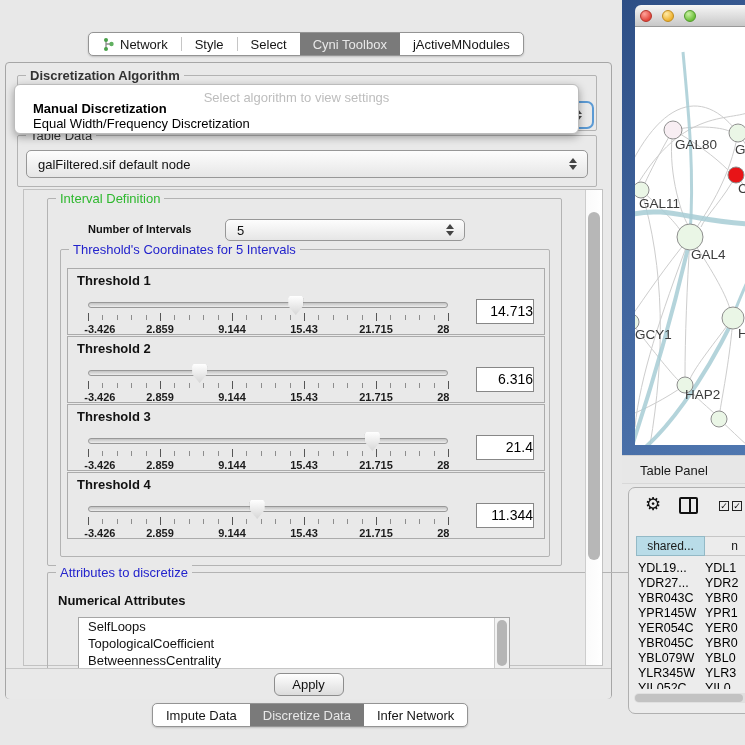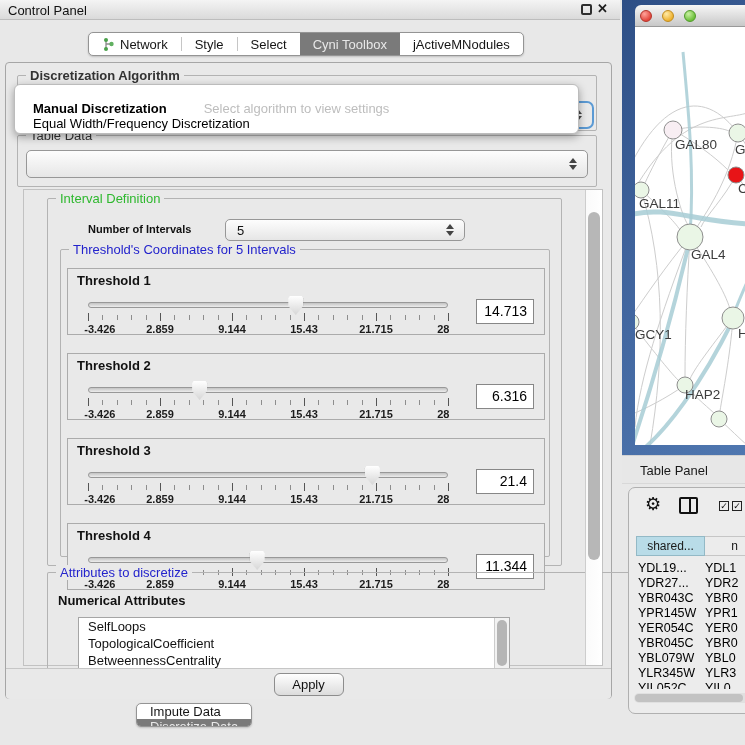--- a/index.html
+++ b/index.html
@@ -36,45 +36,45 @@
   .spinner{position:absolute;right:9px;top:50%;transform:translateY(-50%);width:9px;height:12px;}
   .spinner i{position:absolute;left:0;width:0;height:0;border-left:4.5px solid transparent;border-right:4.5px solid transparent;}
   .spinner .up{top:0;border-bottom:5px solid #444;}
   .spinner .dn{bottom:0;border-top:5px solid #444;}
 
   .algo-combo{position:absolute;left:11px;top:38px;width:577px;height:28px;background:#e9e9e9;
     border:2px solid #5b9ad4;border-radius:7px;}
 
   .popup{position:absolute;left:8px;top:21px;width:565px;height:50px;background:#fff;
     border:1px solid #bcbcbc;border-radius:6px;box-shadow:0 3px 9px rgba(0,0,0,.35);z-index:6;}
-  .popup-hint{text-align:center;color:#bdbdbd;font-size:13px;padding-top:16px;height:16px;}
+  .popup-hint{text-align:center;color:#bdbdbd;font-size:13px;padding-top:5px;height:16px;}
   .popup-item{font-size:13px;color:#000;padding-left:18px;height:15px;line-height:15px;}
   .popup-item.b{font-weight:bold;}
 
   .scroll-wrap{position:absolute;left:17px;top:126px;width:580px;height:477px;background:#e9e9e9;border:1px solid #c2c2c2;}
   .vscroll{position:absolute;right:0;top:0;width:17px;height:100%;background:linear-gradient(90deg,#fafafa,#fff);border-left:1px solid #cdcdcd;}
   .vthumb{position:absolute;left:2px;width:12px;background:#b7b7b7;border-radius:6px;}
 
   .num-label{position:absolute;left:40px;top:24px;font-size:11px;font-weight:bold;color:#111;}
   .bold-label{font-size:13px;font-weight:bold;color:#111;}
 
-  .th-block{position:relative;width:478px;height:67px;margin:0 0 18px 6px;border:1px solid #ababab;background:#e9e9e9;}
+  .th-block{position:relative;width:478px;height:67px;margin:0 0 1px 6px;border:1px solid #ababab;background:#e9e9e9;}
   .th-title{position:absolute;left:9px;top:4px;font-size:13px;font-weight:bold;color:#111;}
   .th-slider{position:absolute;left:20px;top:26px;width:360px;height:40px;}
   .track{position:absolute;left:0;right:0;top:7px;height:6px;border:1px solid #989898;border-radius:4px;
     background:linear-gradient(#c3c3c3,#ededed);}
   .handle{position:absolute;top:1px;width:15px;height:19px;
     clip-path:polygon(10% 0,90% 0,100% 12%,100% 52%,50% 100%,0 52%,0 12%);
     background:linear-gradient(#ffffff,#d6d6d6);filter:drop-shadow(0 0 1px #777);}
   .ticks-minor{position:absolute;left:0;right:0;top:20px;height:5px;
     background:repeating-linear-gradient(90deg,#8d8d8d 0,#8d8d8d 1px,transparent 1px,transparent 4%);}
   .tick-major{position:absolute;top:18px;width:1px;height:8px;background:#555;}
   .tick-label{position:absolute;top:28px;font-size:11px;font-weight:bold;color:#1c1c1c;white-space:nowrap;}
   .th-value{position:absolute;right:10px;top:30px;width:58px;height:25px;background:#fff;border:1px solid #878787;
-    font-size:14px;color:#000;text-align:right;line-height:23px;padding-right:6px;}
+    font-size:14px;color:#000;text-align:right;line-height:23px;padding-right:0;}
 
   .listbox{position:absolute;background:#fff;border:1px solid #a5a5a5;overflow:hidden;}
   .list-item{font-size:13px;color:#111;padding-left:9px;height:17px;line-height:17px;}
   .list-vscroll{position:absolute;right:0;top:0;width:15px;height:100%;background:#f2f2f2;border-left:1px solid #ccc;}
   .list-vthumb{position:absolute;left:2px;top:2px;width:10px;height:92%;background:#b5b5b5;border-radius:5px;}
 
   .apply-row{position:absolute;left:0;right:0;top:605px;height:31px;background:#e9e9e9;border-top:1px solid #c6c6c6;
     display:flex;justify-content:center;align-items:flex-start;border-radius:0 0 4px 4px;}
   .apply-btn{margin-top:4px;width:70px;height:23px;border:1px solid #8d8d8d;border-radius:6px;
     background:linear-gradient(#fefefe,#dcdcdc);font-size:13px;color:#111;text-align:center;line-height:21px;}
@@ -109,25 +109,20 @@
   .tp-cell.c1{width:68px;padding-left:2px;}
   .tp-cell.c2{width:60px;padding-left:1px;}
   .hscroll{position:absolute;left:5px;top:205px;width:122px;height:10px;background:#e0e0e0;border-radius:5px;}
   .hthumb{position:absolute;left:1px;top:1px;width:108px;height:8px;background:#c2c2c2;border-radius:4px;}
 </style>
 </head>
 <body>
 
 <div class="left-panel">
 
-  <div class="titlebar">
-    <span class="titlebar-text">Control Panel</span>
-    <span class="float-icon"></span>
-    <span class="close-icon">✕</span>
-  </div>
 
   <div class="tabbar" style="left:88px;top:32px;">
     <div class="tab">
       <svg class="net-ico" width="12" height="15" viewBox="0 0 12 15">
         <line x1="4" y1="3" x2="4" y2="12" stroke="#8a8a8a" stroke-width="1.3"></line>
         <line x1="4" y1="7" x2="9" y2="7" stroke="#8a8a8a" stroke-width="1.3"></line>
         <circle cx="4" cy="3" r="2" fill="#4aa04a"></circle>
           <circle cx="4" cy="12" r="2" fill="#4aa04a"></circle>
           <circle cx="9.5" cy="7" r="2.2" fill="#61b061"></circle>
       </svg>
@@ -163,20 +158,21 @@
 
     <div class="popup">
       <div class="popup-hint">Select algorithm to view settings</div>
       <div class="popup-item b">Manual Discretization</div>
       <div class="popup-item">Equal Width/Frequency Discretization</div>
     </div>
 
     <div class="group" style="left:11px;top:72px;width:580px;height:52px;">
       <span class="group-label gl-dark" style="font-weight:normal;">Table Data</span>
       <div class="combo" style="left:8px;top:14px;width:562px;height:28px;">
+        <span>galFiltered.sif default node</span>
         <span class="spinner">
             <i class="up"></i>
             <i class="dn"></i>
           </span>
       </div>
     </div>
 
     <div class="scroll-wrap">
 
       <div class="group" style="left:23px;top:8px;width:515px;height:368px;">
@@ -299,21 +295,21 @@
       <div class="vscroll">
         <div class="vthumb" style="top:22px;height:348px;"></div>
       </div>
     </div>
 
     <div class="apply-row">
       <div class="apply-btn">Apply</div>
     </div>
   </div>
 
-  <div class="tabbar" style="left:136px;top:703px;flex-direction:column;">
+  <div class="tabbar" style="left:152px;top:703px;">
     <div class="tab">
         <span>Impute Data</span>
       </div>
     <div class="tab sel">
         <span>Discretize Data</span>
       </div>
     <div class="tab">
         <span>Infer Network</span>
       </div>
   </div>

